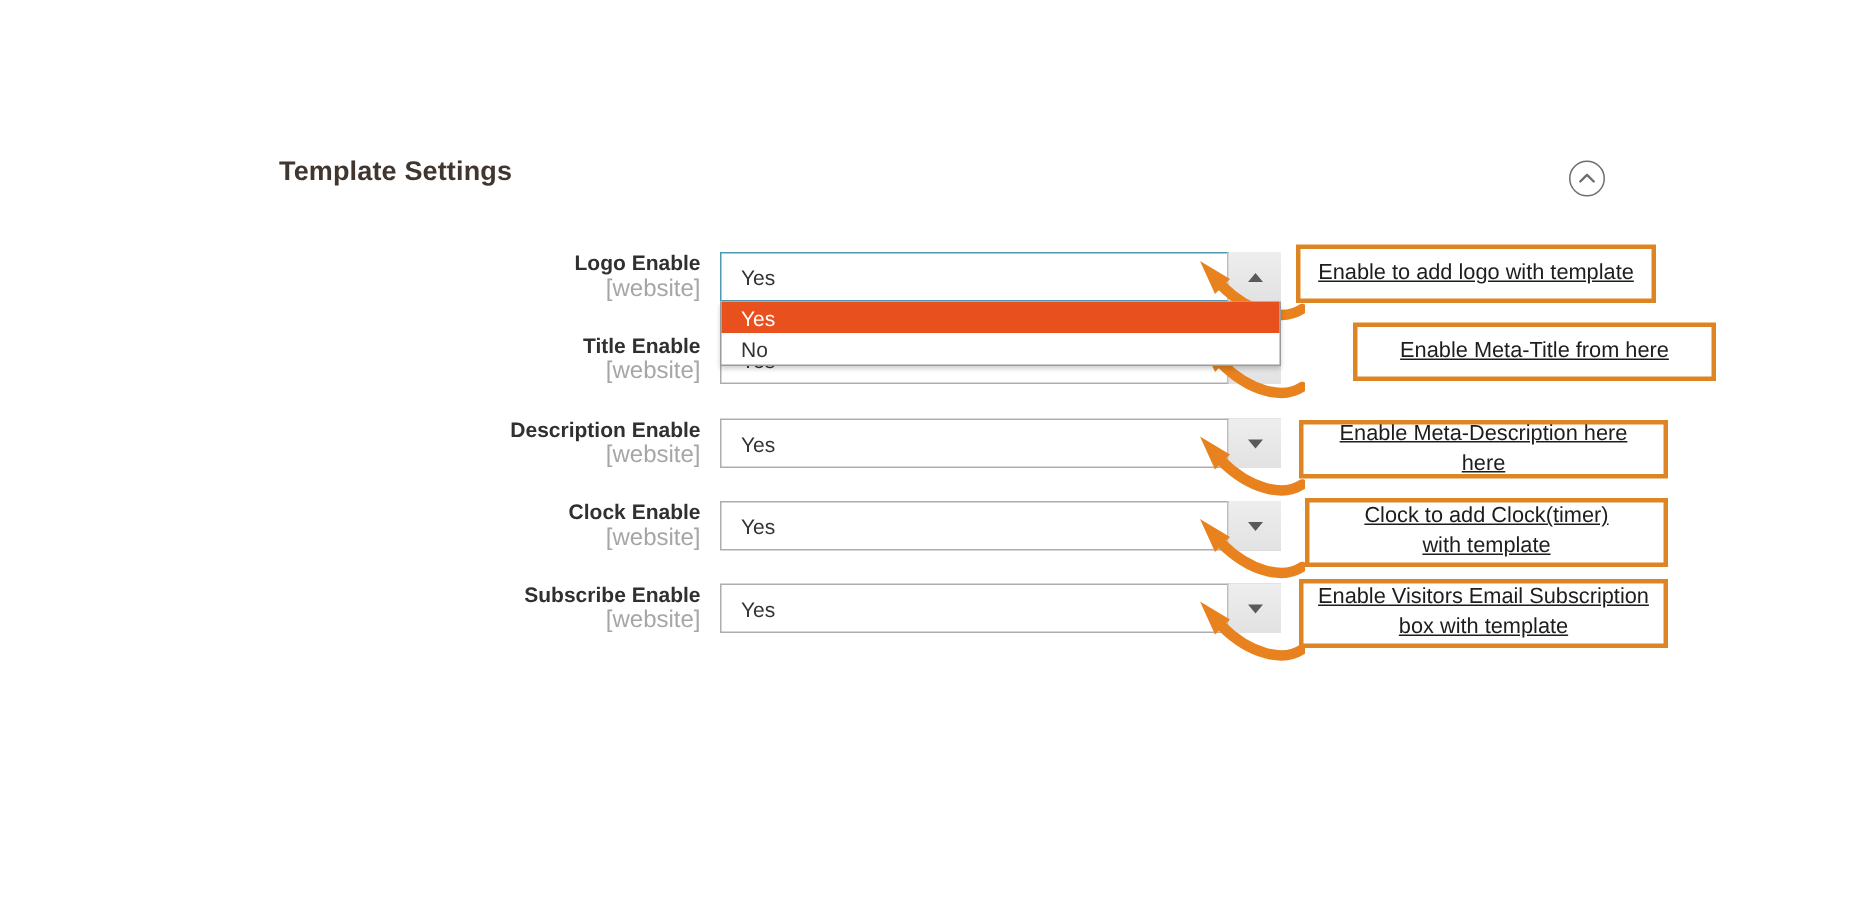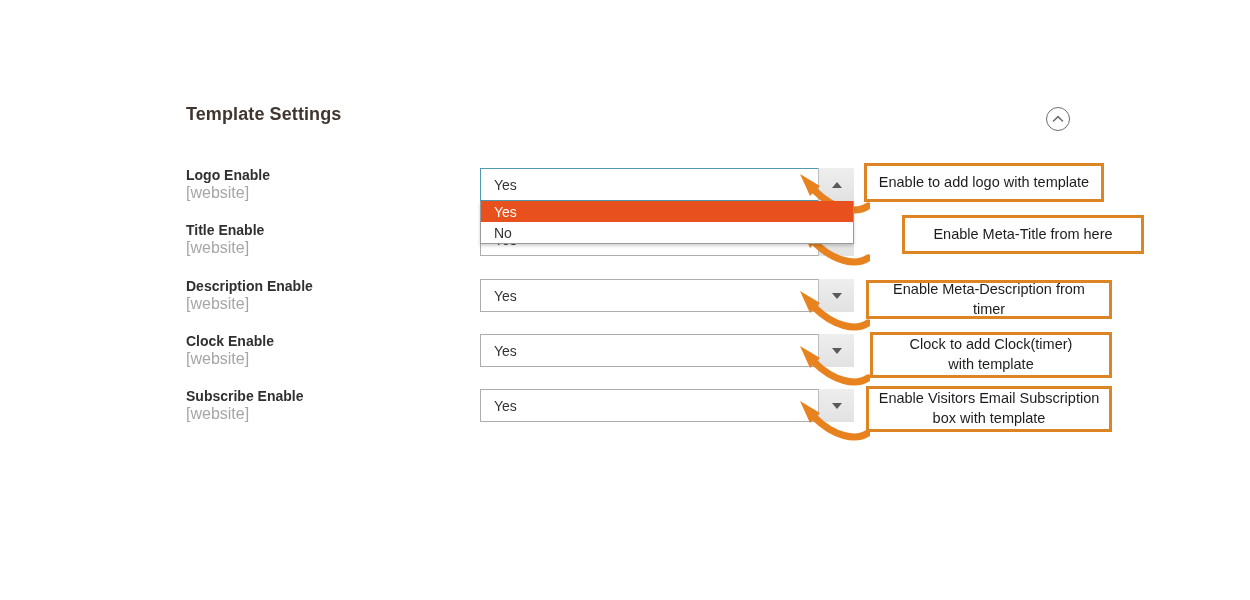--- a/index.html
+++ b/index.html
@@ -53,20 +53,21 @@
     position: absolute;
     left: 186px;
     width: 940px;
     height: 34px;
   }
   .field-label {
     position: absolute;
     left: 0;
     top: 0;
     width: 281px;
+    text-align: right;
     line-height: 1;
   }
   .label-main {
     display: block;
     font-size: 14px;
     font-weight: bold;
     color: #303030;
     white-space: nowrap;
   }
   .label-scope {
@@ -156,20 +157,21 @@
     justify-content: center;
     text-align: center;
     z-index: 30;
   }
   .callout-text {
     font-size: 14.5px;
     color: #1d1d1d;
     line-height: 1.35;
     padding: 0 8px;
     white-space: pre-line;
+    text-decoration: underline;
   }
 
   
   .arrow-svg {
     position: absolute;
     z-index: 35;
     pointer-events: none;
   }
 </style>
 </head>
@@ -268,21 +270,21 @@
 
   <div class="callout" style="left:864px; top:163px; width:240px; height:39px;">
     <span class="callout-text">Enable to add logo with template</span>
   </div>
 
   <div class="callout" style="left:866px; top:215px; width:242px; height:39px;margin-left:36px;">
     <span class="callout-text">Enable Meta-Title from here</span>
   </div>
 
   <div class="callout" style="left:866px; top:280px; width:246px; height:39px;">
-    <span class="callout-text">Enable Meta-Description from timer</span>
+    <span class="callout-text">Enable Meta-Description here here</span>
   </div>
 
   <div class="callout" style="left:870px; top:332px; width:242px; height:46px;">
     <span class="callout-text">Clock to add Clock(timer)
 with template</span>
   </div>
 
   <div class="callout" style="left:866px; top:386px; width:246px; height:46px;">
     <span class="callout-text">Enable Visitors Email Subscription
 box with template</span>

